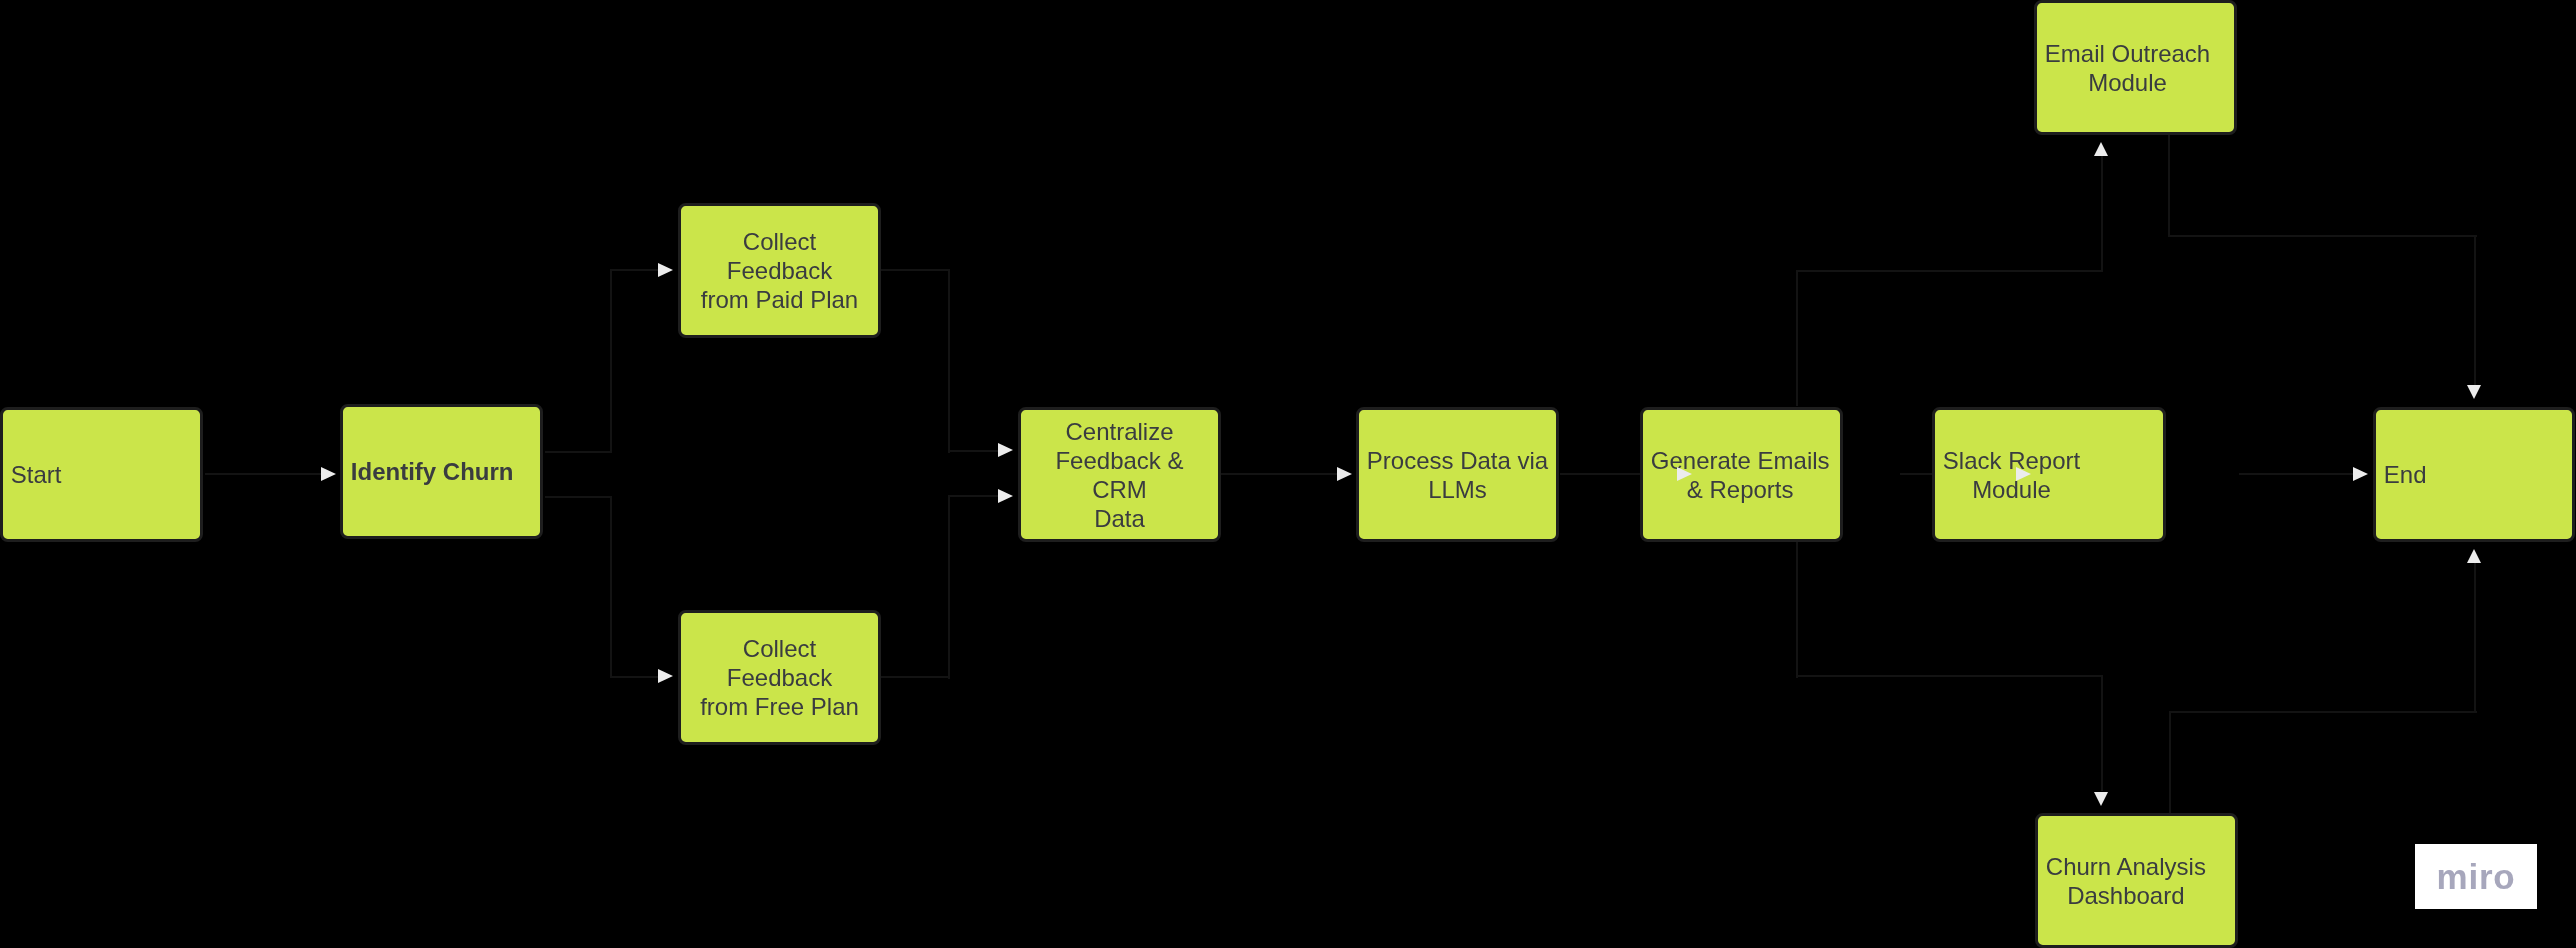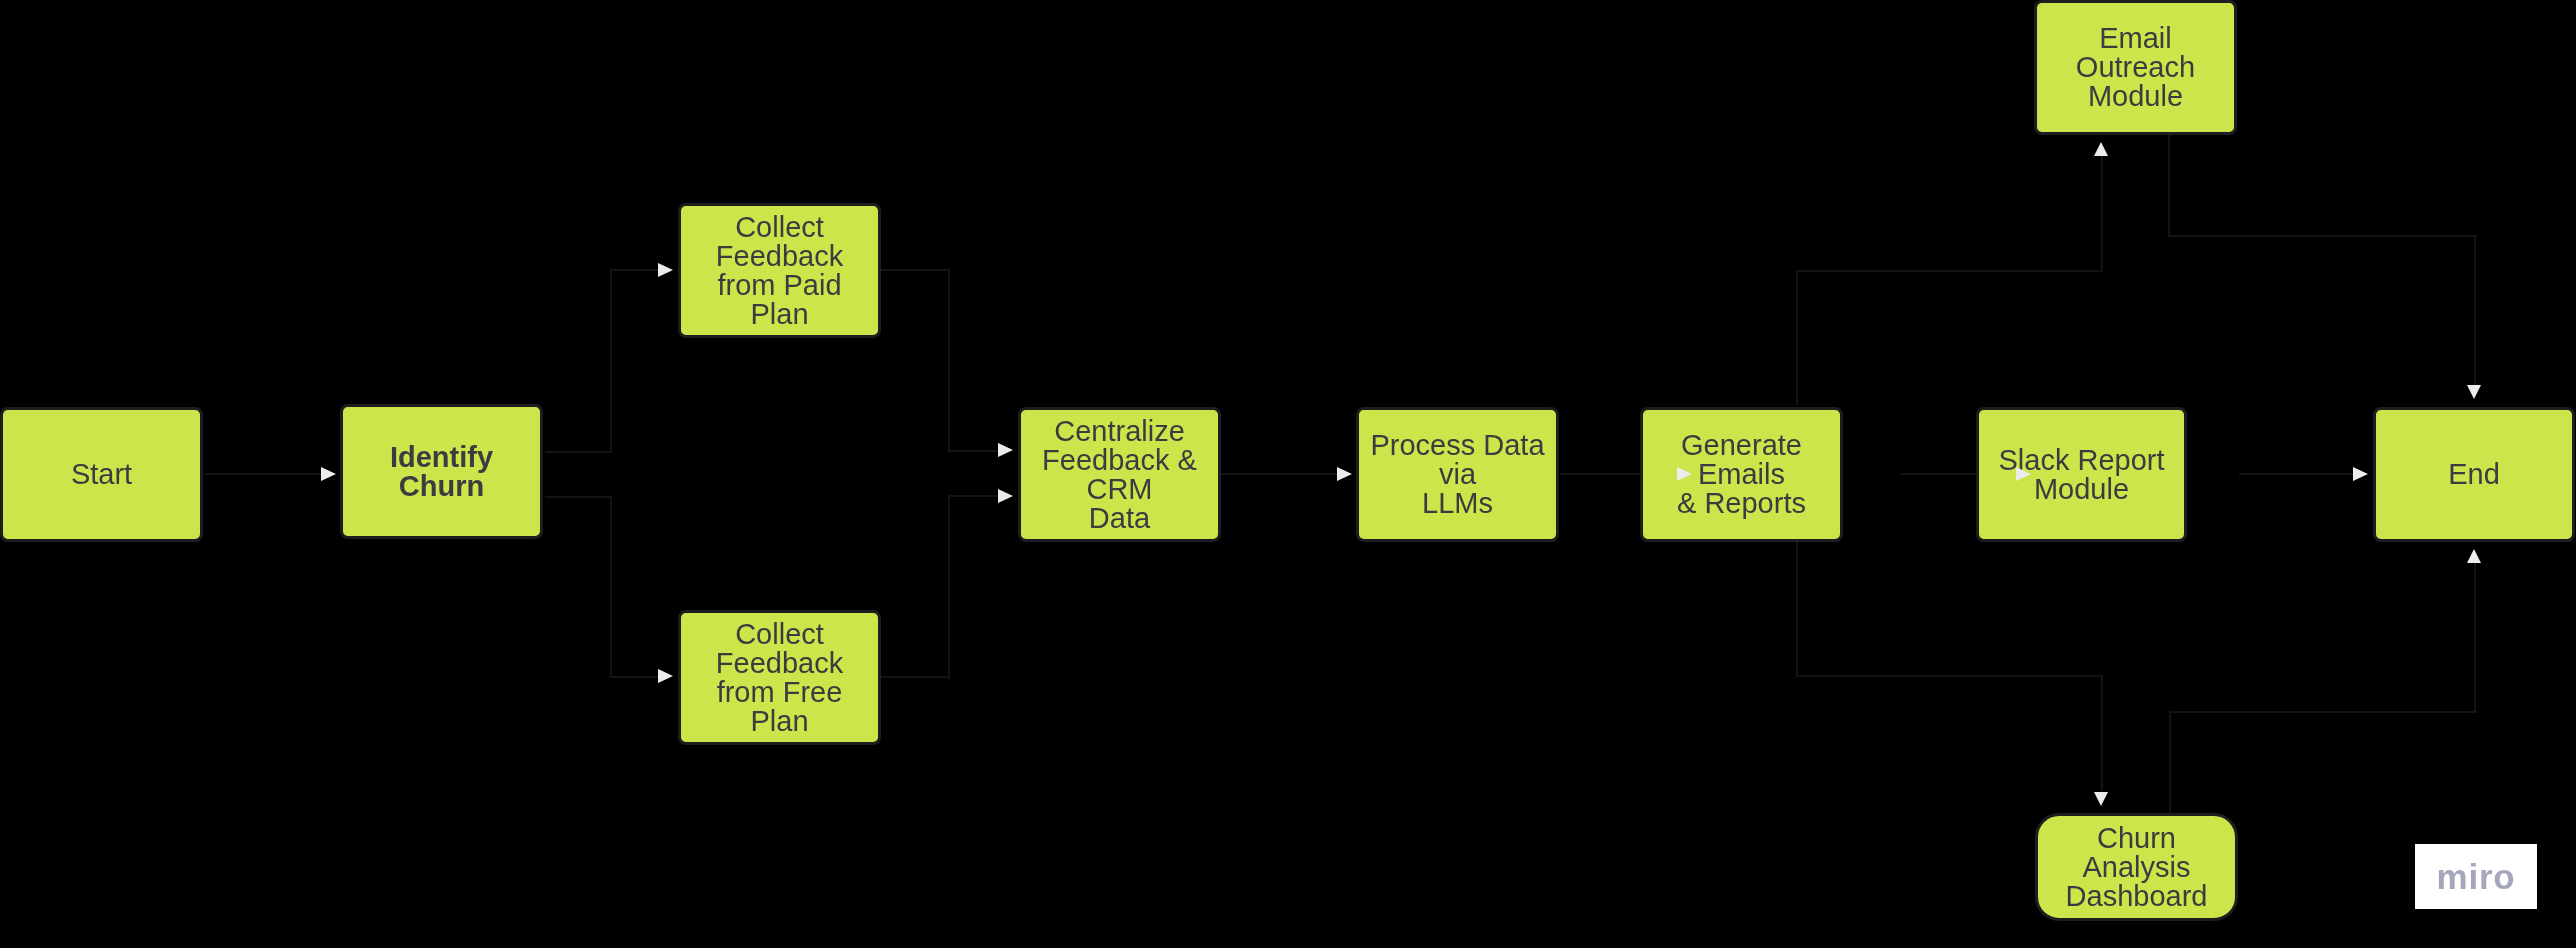--- a/index.html
+++ b/index.html
@@ -23,24 +23,24 @@
     position: relative;
     width: 2576px; height: 948px;
     background: var(--board-bg);
   }
   .seg { position: absolute; background: var(--connector); }
   .node {
     position: absolute;
     background: var(--node-fill);
     border: 3.1px solid var(--node-border);
     border-radius: 7.8px;
-    display: flex; align-items: center; justify-content: center;
+    display: flex; align-items: center; 
     text-align: center;
     color: var(--node-text);
-    font-size: 29px;
+    font-size: 24px;
     line-height: 29px;
     padding: 0 7.8px;
   }
   .node-label { white-space: pre-line; }
   .arrow { position: absolute; width: 0; height: 0; }
   .arrow-right {
     border-top: 7.8px solid transparent;
     border-bottom: 7.8px solid transparent;
     border-left: 15px solid var(--arrow);
   }
@@ -122,29 +122,29 @@
     </div>
     <div class="node" style="left: 1018px; top: 407px; width: 203px; height: 135px;">
       <span class="node-label">Centralize
 Feedback &amp; CRM
 Data</span>
     </div>
     <div class="node" style="left: 1640px; top: 407px; width: 203px; height: 135px;">
       <span class="node-label">Generate Emails
 &amp; Reports</span>
     </div>
-    <div class="node" style="left: 1976px; top: 407px; width: 211px; height: 135px;">
+    <div class="node" style="left: 1932px; top: 407px; width: 234px; height: 135px;">
       <span class="node-label">Slack Report
 Module</span>
     </div>
     <div class="node" style="left: 2034px; top: 0px; width: 203px; height: 135px;">
       <span class="node-label">Email Outreach
 Module</span>
     </div>
-    <div class="node" style="left: 2035px; top: 813px; width: 203px; height: 108px; border-radius: 24px;">
+    <div class="node" style="left: 2035px; top: 813px; width: 203px; height: 135px;">
       <span class="node-label">Churn Analysis
 Dashboard</span>
     </div>
     <div class="node" style="left: 2373px; top: 407px; width: 202px; height: 135px;">
       <span class="node-label">End</span>
     </div>
     <div class="arrow arrow-right" style="left: 321px; top: 467px;"></div>
     <div class="arrow arrow-right" style="left: 658px; top: 263px;"></div>
     <div class="arrow arrow-right" style="left: 658px; top: 669px;"></div>
     <div class="arrow arrow-right" style="left: 998px; top: 443px;"></div>

